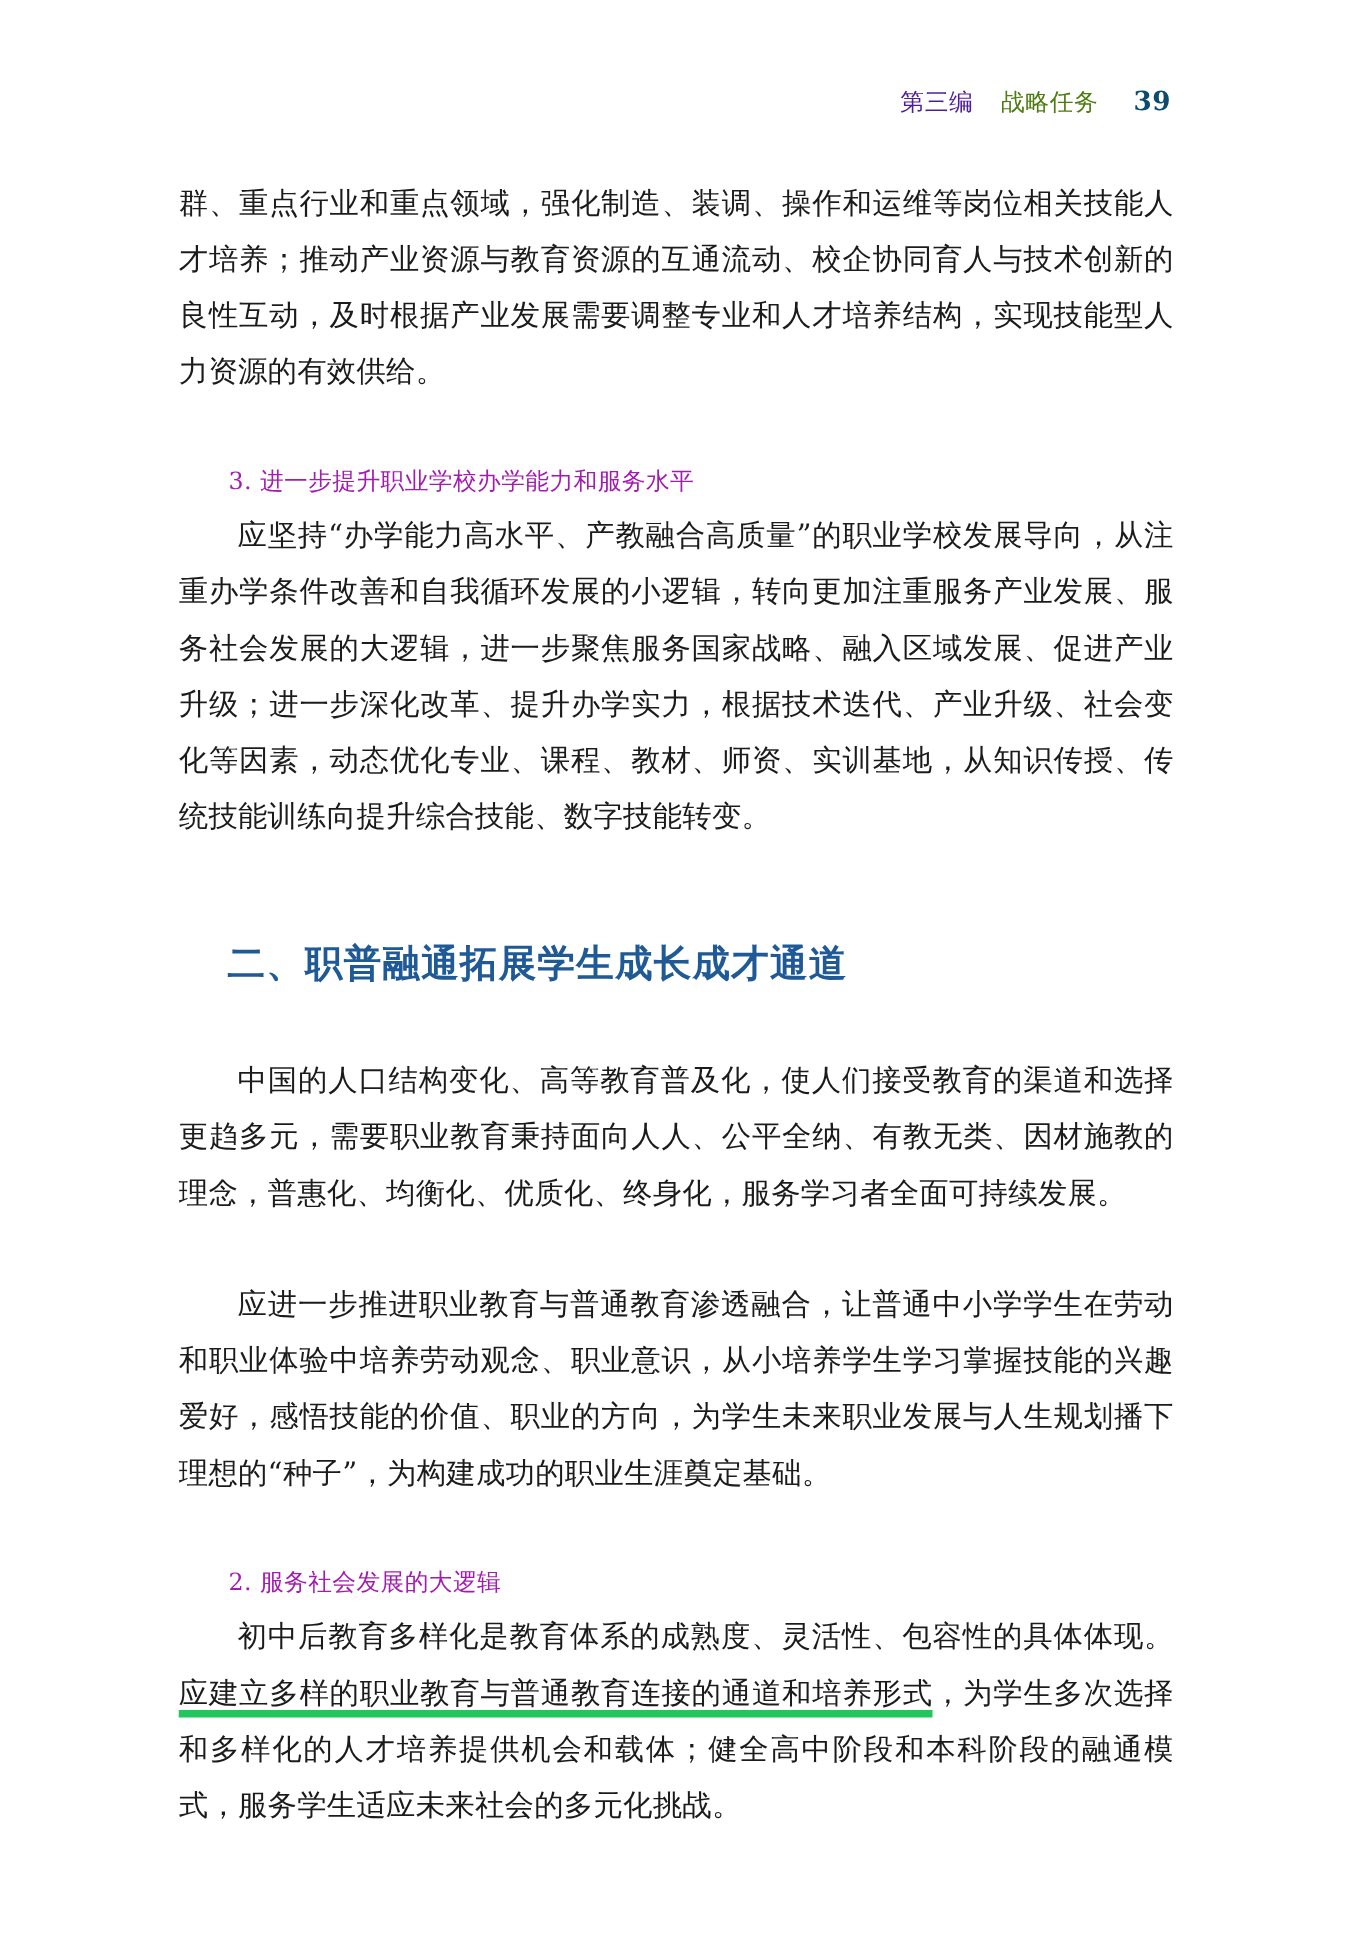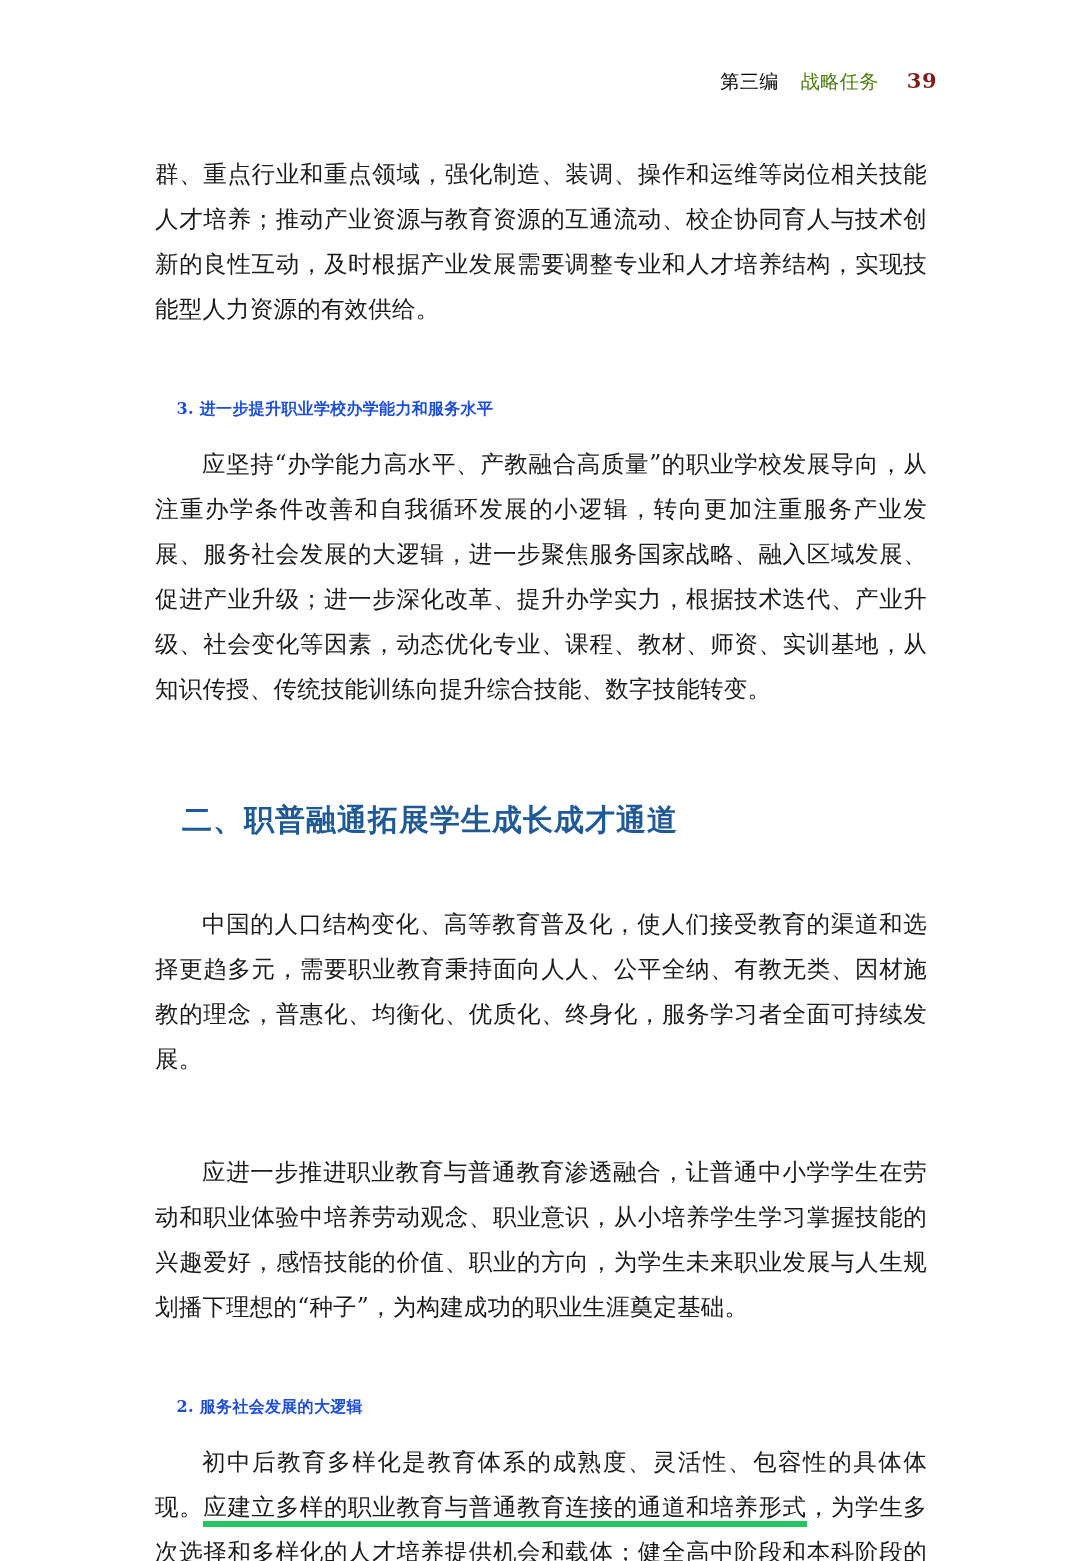--- a/index.html
+++ b/index.html
@@ -29,60 +29,60 @@
     top: 68px;
     right: 143px;
     display: flex;
     align-items: baseline;
     gap: 22px;
     color: #2e5c8a;
     font-size: 19px;
     letter-spacing: 0.5px;
   }
   .header .hdr-section {
-    color: #000000;
+    color: #4c1d95;
   }
   .header .hdr-title {
     color: #4d7c0f;
   }
   .header .hdr-page {
-    color: #7f1d1d;
+    color: #0c4a6e;
     font-weight: bold;
     font-size: 21px;
     margin-left: 6px;
   }
   
   .content {
     position: absolute;
     left: 143px;
     top: 140px;
     width: 796px;
   }
   p.body {
-    margin: 12px;
+    margin: 0;
     font-size: 23.5px;
     line-height: 45px;
     text-align: justify;
     text-justify: inter-ideograph;
     letter-spacing: 0.2px;
     color: #1b1b1b;
   }
   p.indent {
     text-indent: 2em;
   }
   .gap-med { height: 44px; }
   .gap-large { height: 70px; }
 
   
   h3.sub-heading {
     margin: 0;
-    font-size: 16px;
+    font-size: 19px;
     line-height: 42px;
-    color: #1d4ed8;
-    font-weight: bold;
+    color: #a21caf;
+    font-weight: normal;
     text-indent: 2.1em;
     letter-spacing: 0.3px;
   }
   h3.sub-heading .num {
     font-family: "DejaVu Serif", "Liberation Serif", serif;
   }
   h2.section-heading {
     margin: 0;
     font-size: 30px;
     line-height: 52px;

